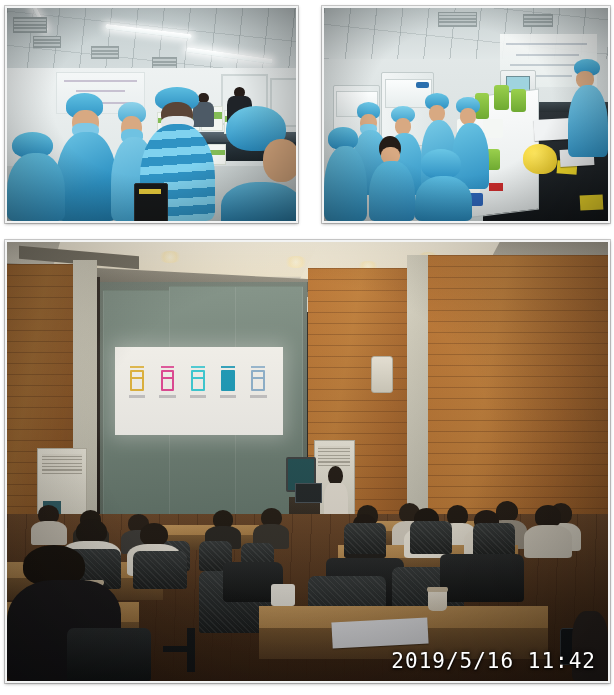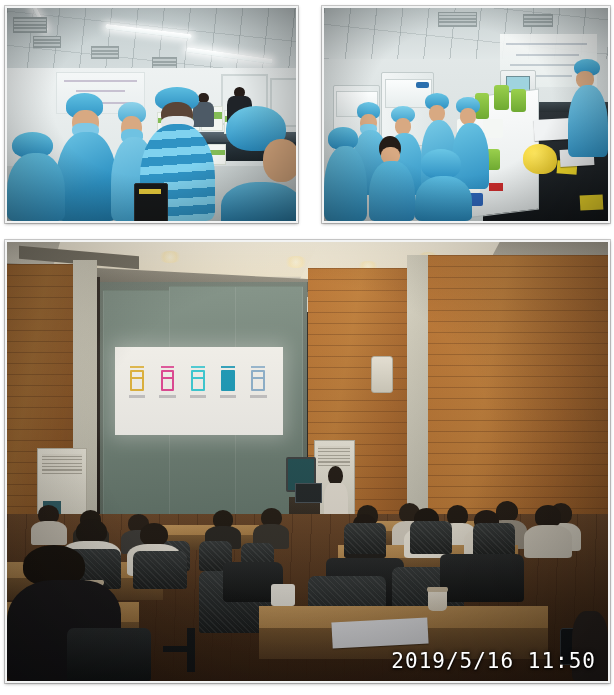--- a/index.html
+++ b/index.html
@@ -522,17 +522,17 @@
       <div class="person" style="left:94%;top:84%;width:6%;height:16%;">
         <div class="torso" style="position:absolute;left:0;top:0;width:100%;height:100%;background:#2a2320;"></div>
       </div>
 
       <div class="chair-leg" style="left:30%;top:88%;width:1.2%;height:10%;"></div>
       <div class="chair-leg" style="left:26%;top:92%;width:5%;height:1.4%;"></div>
 
       <div class="warm"></div>
       <div class="vign"></div>
 
-      <div class="timestamp">2019/5/16  11:50</div>
+      <div class="timestamp">2019/5/16  11:42</div>
     </div>
   </div>
 
 </div>
 
 </body></html>

